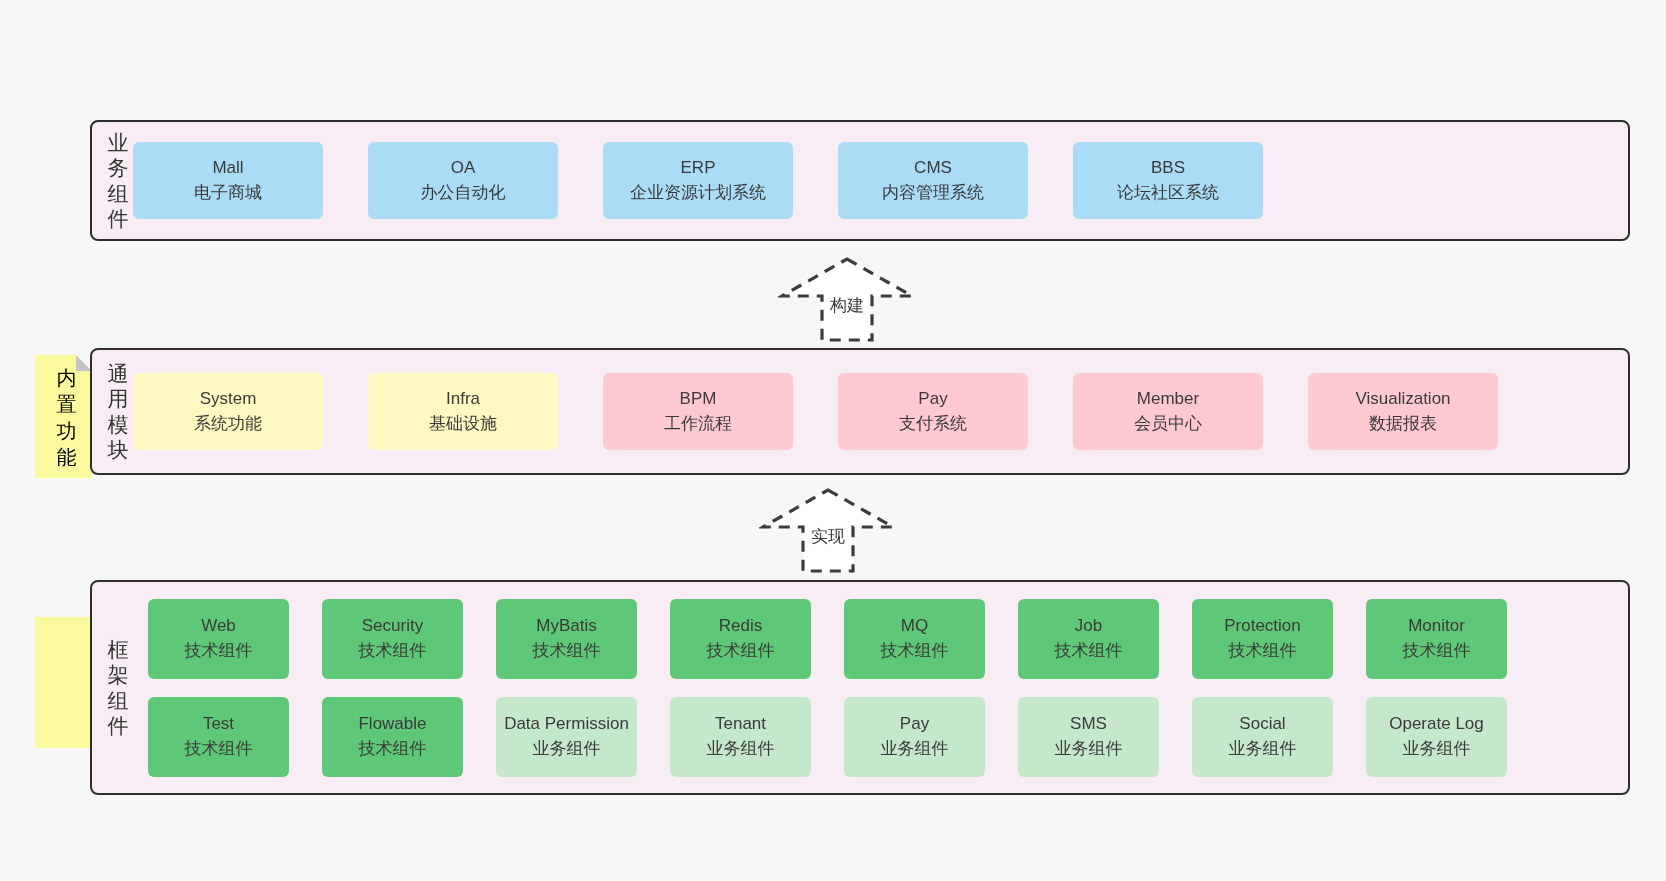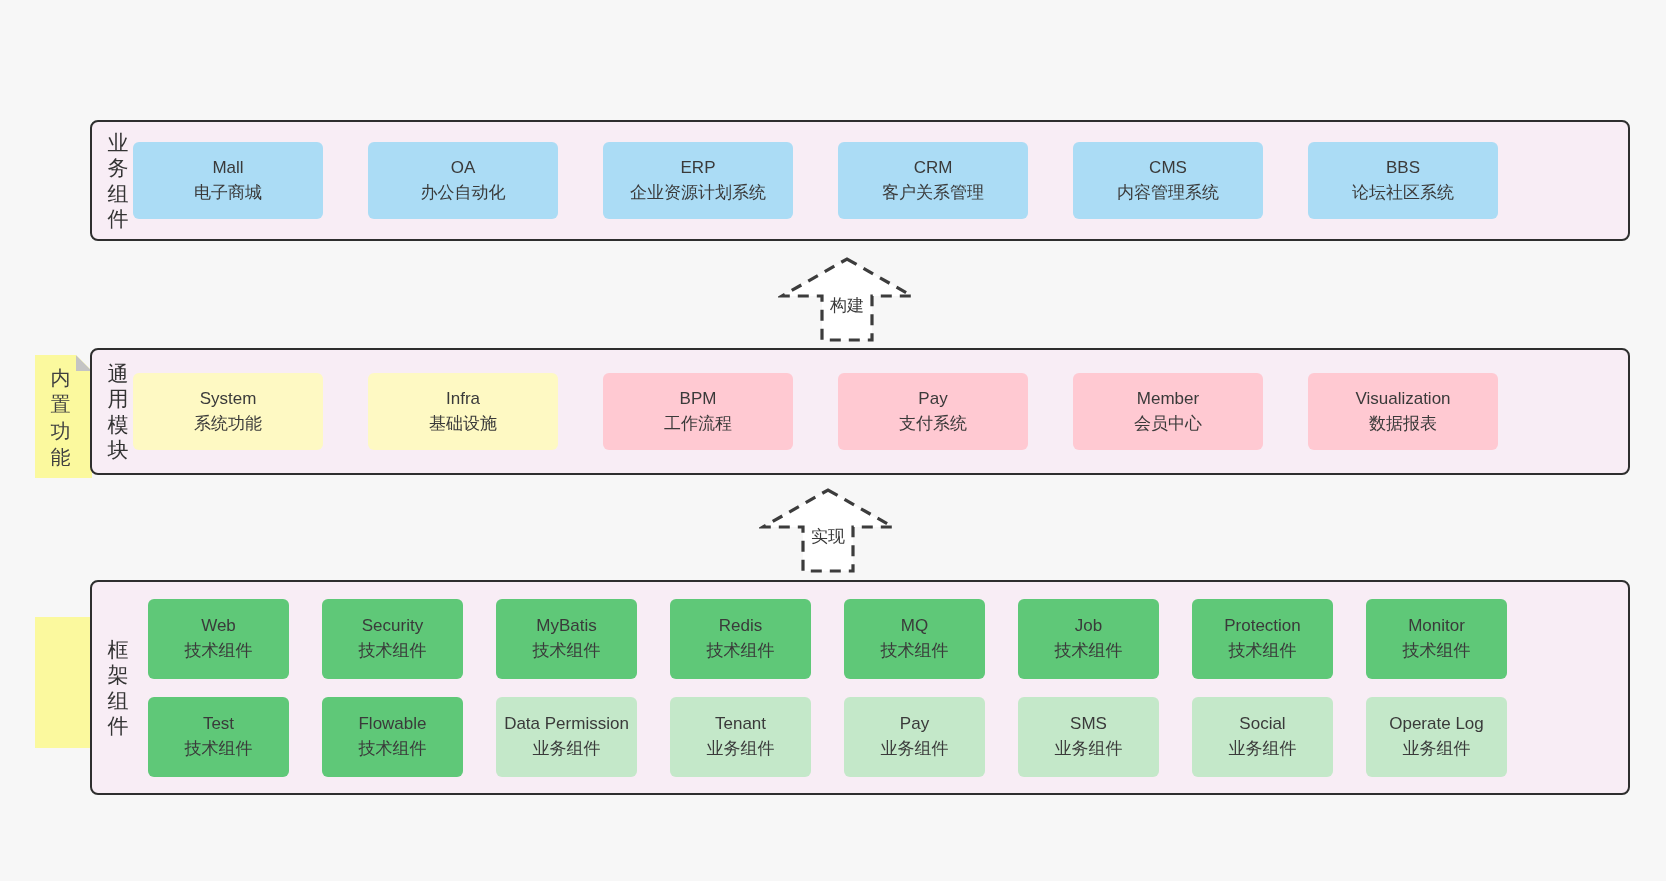--- a/index.html
+++ b/index.html
@@ -28,21 +28,21 @@
   .pink{background:#ffc9d2}
   .gdark{background:#5fc878}
   .glight{background:#c4e8c9}
 
   .sticky{position:absolute;width:57px;background:#fbf99e;z-index:1;display:flex;justify-content:center;
           clip-path:polygon(0 0,calc(100% - 16px) 0,100% 16px,100% 100%,0 100%);}
   #sticky-modules{left:35px;top:355px;height:123px;}
   #sticky-framework{left:35px;top:617px;height:131px;padding-left:40px;}
   .fold{position:absolute;top:0;right:0;width:16px;height:16px;background:#c4c4c4;
         clip-path:polygon(0 0,0 100%,100% 100%);}
-  .vtext{margin-top:10px;width:26px;text-align:left;font-size:20px;line-height:1.32;color:#404040;
+  .vtext{margin-top:10px;width:26px;text-align:right;font-size:20px;line-height:1.32;color:#000000;
          word-break:break-all;}
 
   .arrow{position:absolute;width:138px;height:87px;z-index:1;}
   #arrow-build{left:778px;top:256px;}
   #arrow-implement{left:759px;top:487px;}
   .arrow polygon{fill:#ffffff;stroke:#3c3c3c;stroke-width:3.2;stroke-dasharray:11 8;stroke-linejoin:miter;}
   .arrow text{font-size:17px;fill:#3a3a3a;text-anchor:middle;}
 </style>
 </head>
 <body>
@@ -67,24 +67,20 @@
       </div>
       <div class="box blue">
         <div>OA</div>
         <div>办公自动化</div>
       </div>
       <div class="box blue">
         <div>ERP</div>
         <div>企业资源计划系统</div>
       </div>
       <div class="box blue">
-        <div>CRM</div>
-        <div>客户关系管理</div>
-      </div>
-      <div class="box blue">
         <div>CMS</div>
         <div>内容管理系统</div>
       </div>
       <div class="box blue">
         <div>BBS</div>
         <div>论坛社区系统</div>
       </div>
     </div>
   </section>
 

